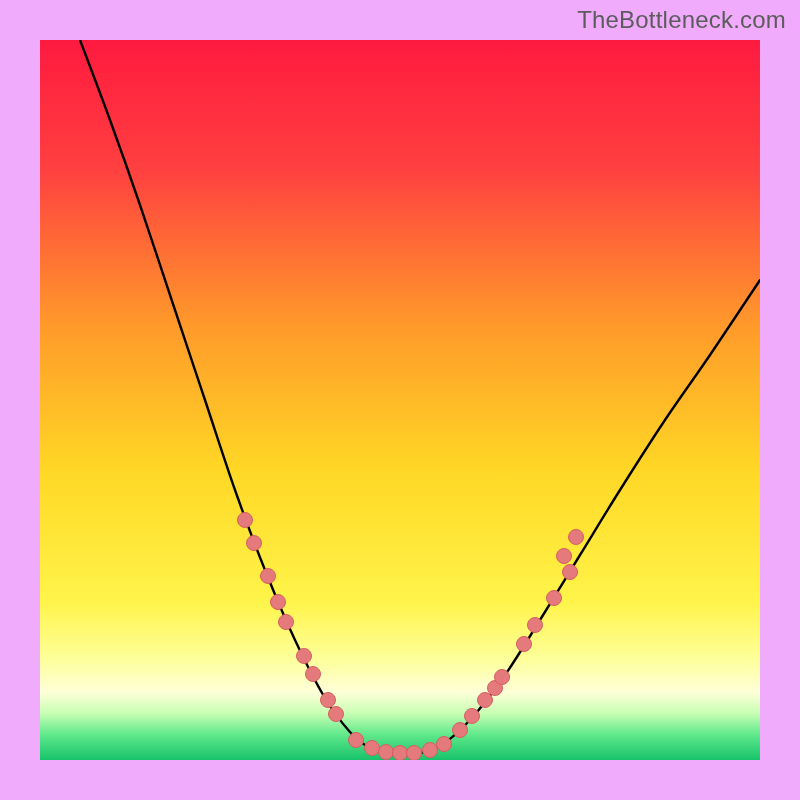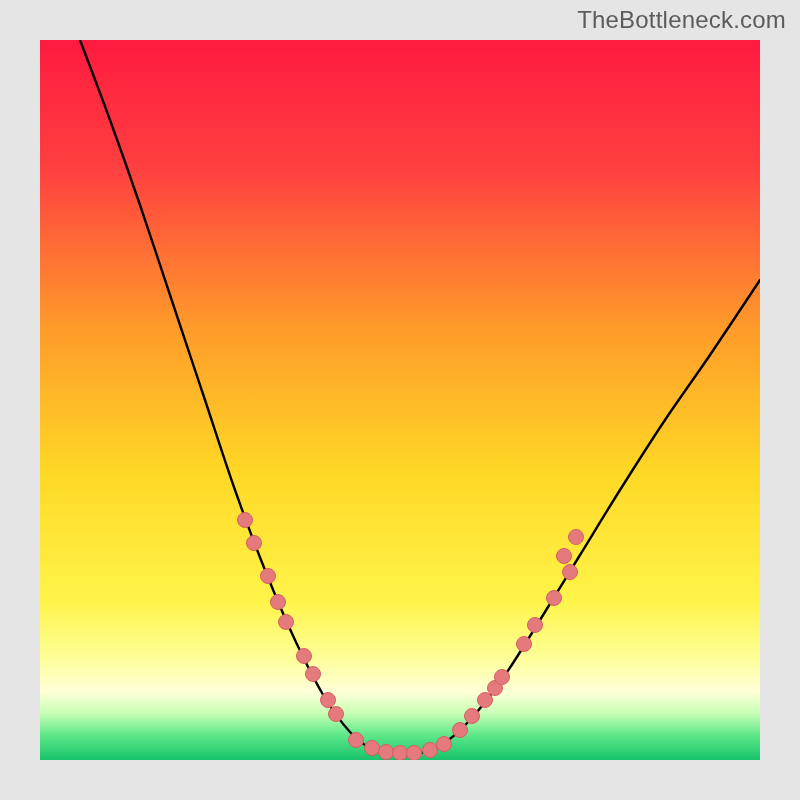--- a/index.html
+++ b/index.html
@@ -9,21 +9,21 @@
     height: 800px;
     background: #000;
     overflow: hidden;
   }
   .frame {
     position: absolute;
     left: 0;
     top: 0;
     width: 800px;
     height: 800px;
-    background: #e5e5e5;
+    background: #f0abfc;
   }
   .plot {
     position: absolute;
     left: 40px;
     top: 40px;
     width: 720px;
     height: 720px;
     overflow: hidden;
   }
   .gradient {

